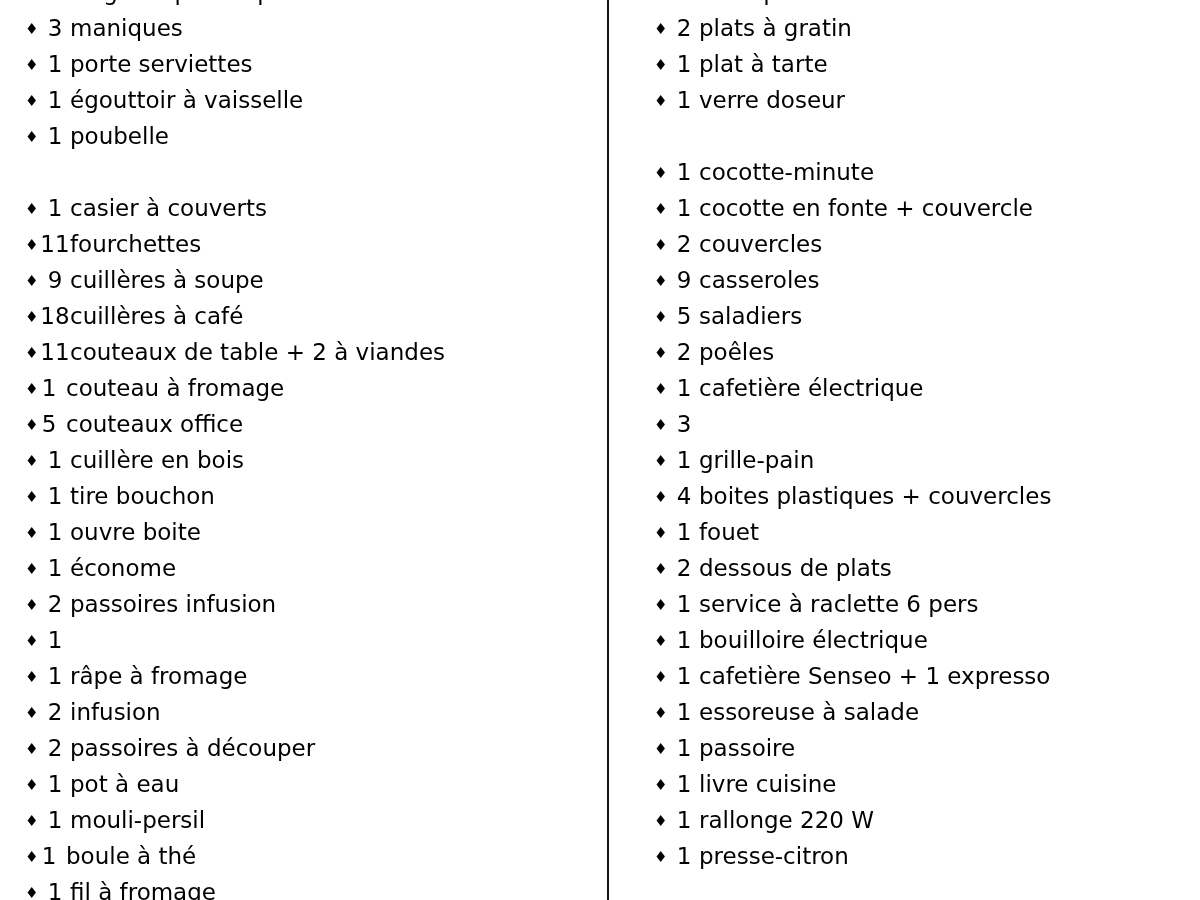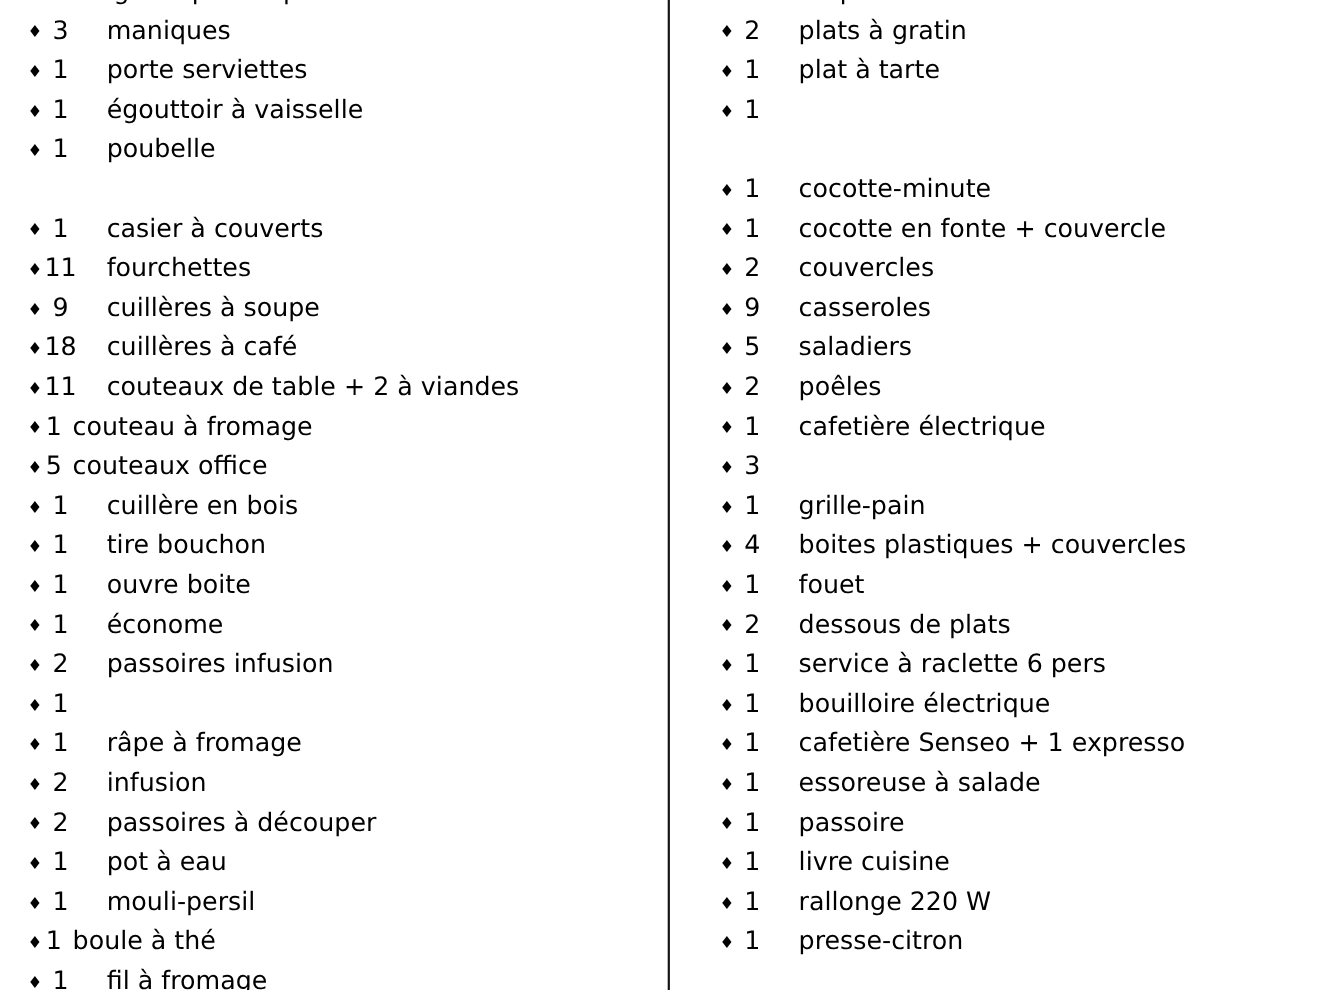--- a/index.html
+++ b/index.html
@@ -44,21 +44,21 @@
     font-size: 15px;
     align-self: center;
     line-height: 1;
     padding-top: 2px;
   }
   .qty {
     flex: none;
     width: 30px;
     text-align: center;
   }
-  .label { margin-left: 27px; }
+  .label { margin-left: 0; }
   .row.compact .qty   { width: 18px; }
   .row.compact .label { margin-left: 8px; text-align: right; }
   .gap { height: 36px; }
 </style>
 </head>
 <body>
 
 <div class="page">
   <div class="col col-left">
     <div class="col-inner" id="col-0">
@@ -203,20 +203,21 @@
           <span class="label">plats à gratin</span>
         </div>
         <div class="row">
           <span class="bullet">♦</span>
           <span class="qty">1</span>
           <span class="label">plat à tarte</span>
         </div>
         <div class="row">
           <span class="bullet">♦</span>
           <span class="qty">1</span>
+          <span class="label">verre doseur</span>
         </div>
         <div class="gap"></div>
         <div class="row">
           <span class="bullet">♦</span>
           <span class="qty">1</span>
           <span class="label">cocotte-minute</span>
         </div>
         <div class="row">
           <span class="bullet">♦</span>
           <span class="qty">1</span>

